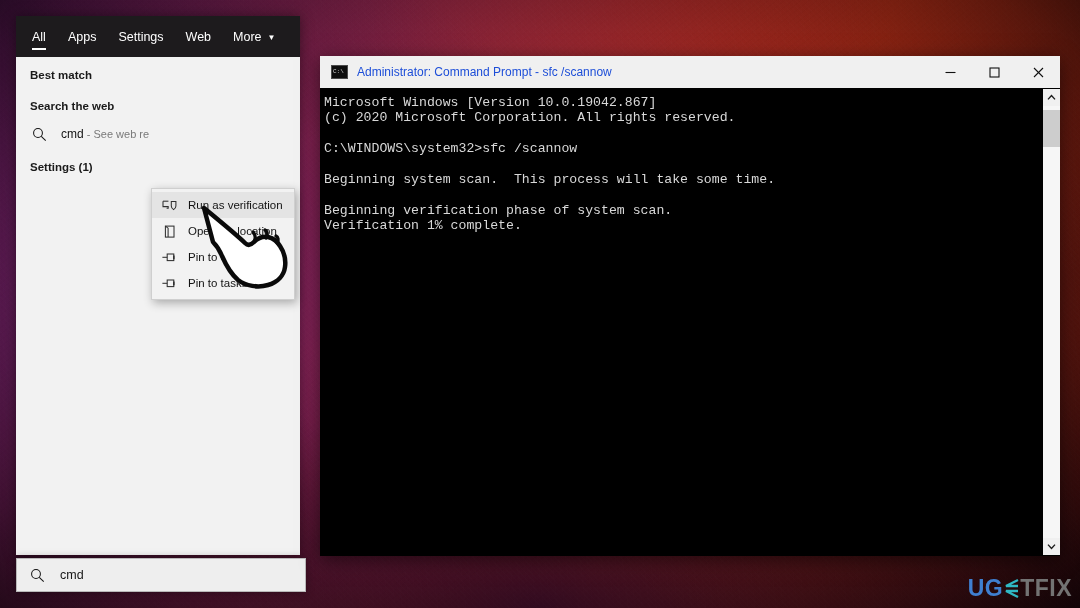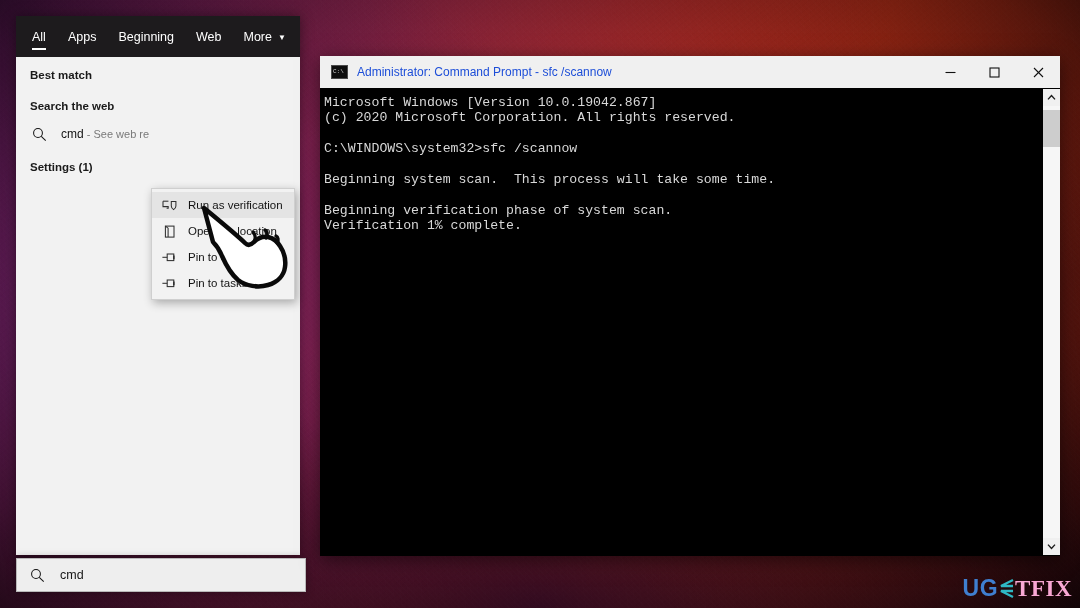--- a/index.html
+++ b/index.html
@@ -352,21 +352,21 @@
     right: 8px;
     bottom: 6px;
     font-size: 23px;
     font-weight: bold;
     letter-spacing: 0.5px;
     display: flex;
     align-items: center;
     z-index: 12;
   }
   .wm-ug { color: #3f7fd0; }
-  .wm-tfix { color: #f9a8d4; font-family: Liberation Serif, serif; }
+  .wm-tfix { color: #737373; }
   .wm-e {
     display: inline-block;
     width: 15px;
     height: 21px;
     position: relative;
     margin: 0 1px;
   }
 </style>
 </head>
 <body>
@@ -381,21 +381,21 @@
   <div class="search-panel">
 
     <div class="search-tabbar">
       <div class="search-tab active">
         <span>All</span>
       </div>
       <div class="search-tab">
         <span>Apps</span>
       </div>
       <div class="search-tab">
-        <span>Beginning</span>
+        <span>Settings</span>
       </div>
       <div class="search-tab">
         <span>Web</span>
       </div>
       <div class="search-tab">
         <span>More</span>
         <span class="tab-caret">▼</span>
       </div>
     </div>
 

